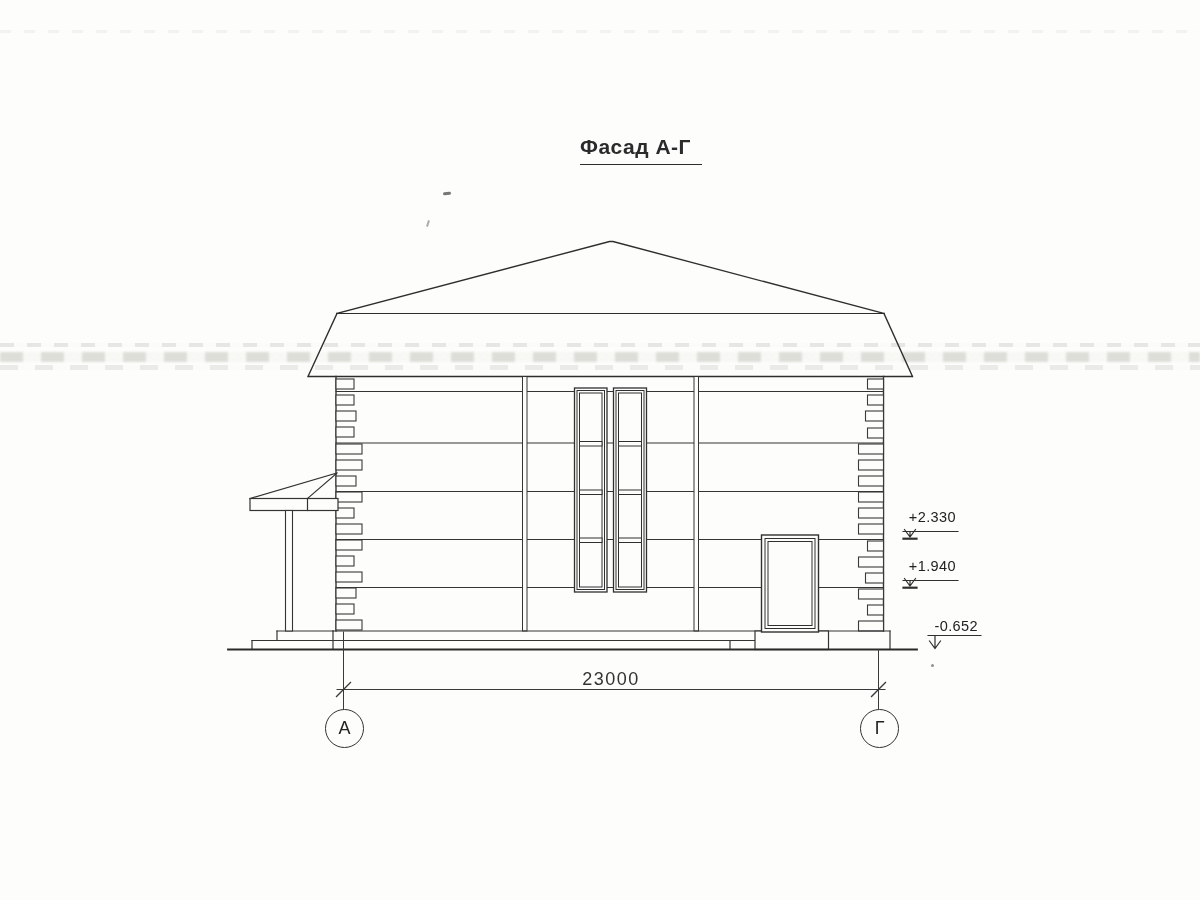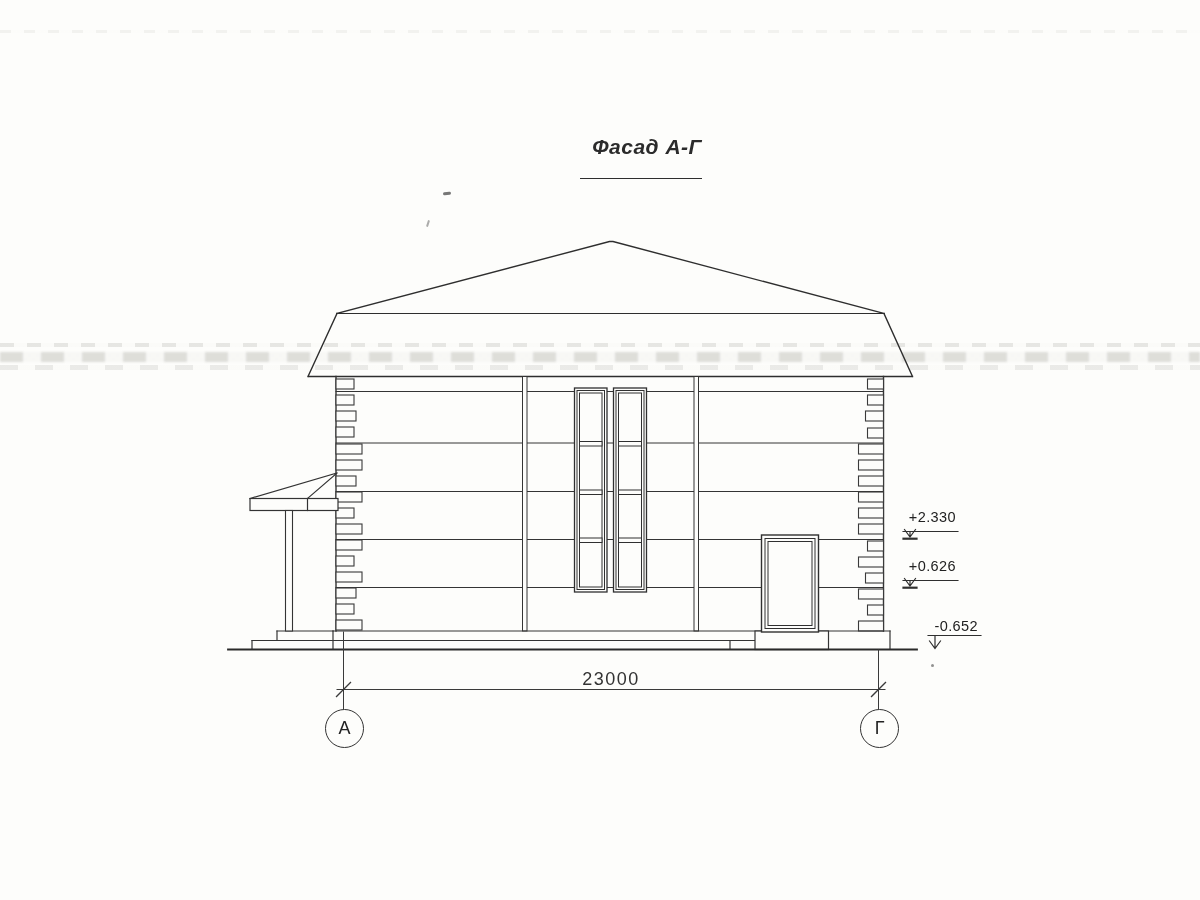--- a/index.html
+++ b/index.html
@@ -5,23 +5,23 @@
   html,body{margin:0;padding:0;}
   body{background:#ffffff;font-family:"Liberation Sans", sans-serif;}
   .canvas{position:relative;width:1200px;height:900px;background:#fdfdfb;overflow:hidden;}
   .scan-streak{position:absolute;left:0;width:1200px;pointer-events:none;}
   .streak1{top:343px;height:4px;background:repeating-linear-gradient(90deg,rgba(185,185,178,.32) 0 14px,rgba(235,235,230,.10) 14px 27px);filter:blur(.6px);}
   .streak2{top:352px;height:10px;background:repeating-linear-gradient(90deg,rgba(172,172,164,.38) 0 23px,rgba(218,218,212,.14) 23px 41px);filter:blur(.8px);}
   .streak3{top:365px;height:5px;background:repeating-linear-gradient(90deg,rgba(188,188,182,.28) 0 18px,rgba(238,238,232,.10) 18px 35px);filter:blur(.7px);}
   .streak4{top:30px;height:3px;background:repeating-linear-gradient(90deg,rgba(200,200,195,.20) 0 11px,rgba(240,240,236,.06) 11px 24px);filter:blur(.6px);}
   svg.linework{position:absolute;left:0;top:0;}
   .label{position:absolute;color:#2b2b2b;white-space:nowrap;}
-  .title{left:580px;top:135px;width:122px;height:26px;text-align:right;
-         font-size:21px;font-style:italic;font-weight:bold;letter-spacing:.5px;
-         border-bottom:1.6px solid #2e2e2e;padding-bottom:17px;}
+  .title{left:580px;top:135px;width:122px;height:26px;text-align:left;
+         font-size:21px;font-weight:bold;letter-spacing:.5px;
+         border-bottom:1.6px solid #2e2e2e;padding-bottom:3px;}
   .dim-label{left:566px;top:669px;width:90px;text-align:center;font-size:18px;letter-spacing:1.5px;color:#333;}
   .elev{font-size:14.5px;letter-spacing:.4px;color:#222;text-align:right;width:56px;}
   .elev1{left:900px;top:509px;}
   .elev2{left:900px;top:558px;}
   .elev3{left:928px;top:618px;width:50px;}
   .axis-bubble{position:absolute;width:37px;height:37px;border:1.4px solid #333;border-radius:50%;
                display:flex;align-items:center;justify-content:center;font-size:18px;color:#222;background:#fdfdfb;}
   .bubble-a{left:325px;top:709px;}
   .bubble-g{left:860px;top:709px;}
   .speck{position:absolute;background:#4a4a4a;border-radius:2px;pointer-events:none;}
@@ -173,21 +173,21 @@
     </g>
   </svg>
 
   <div class="label title">
     <span>Фасад А-Г</span>
   </div>
 
   <div class="label dim-label">23000</div>
 
   <div class="label elev elev1">+2.330</div>
-  <div class="label elev elev2">+0.626</div>
+  <div class="label elev elev2">+1.940</div>
   <div class="label elev elev3">-0.652</div>
 
   <div class="axis-bubble bubble-a">
     <span>А</span>
   </div>
   <div class="axis-bubble bubble-g">
     <span>Г</span>
   </div>
 
   <div class="speck speck1"></div>

